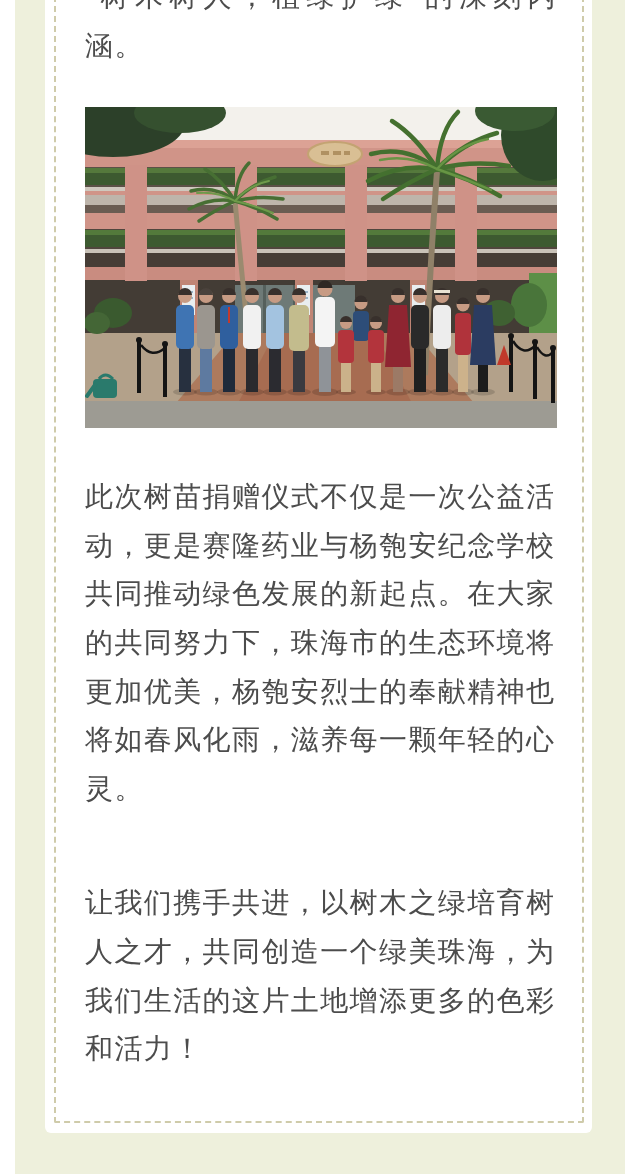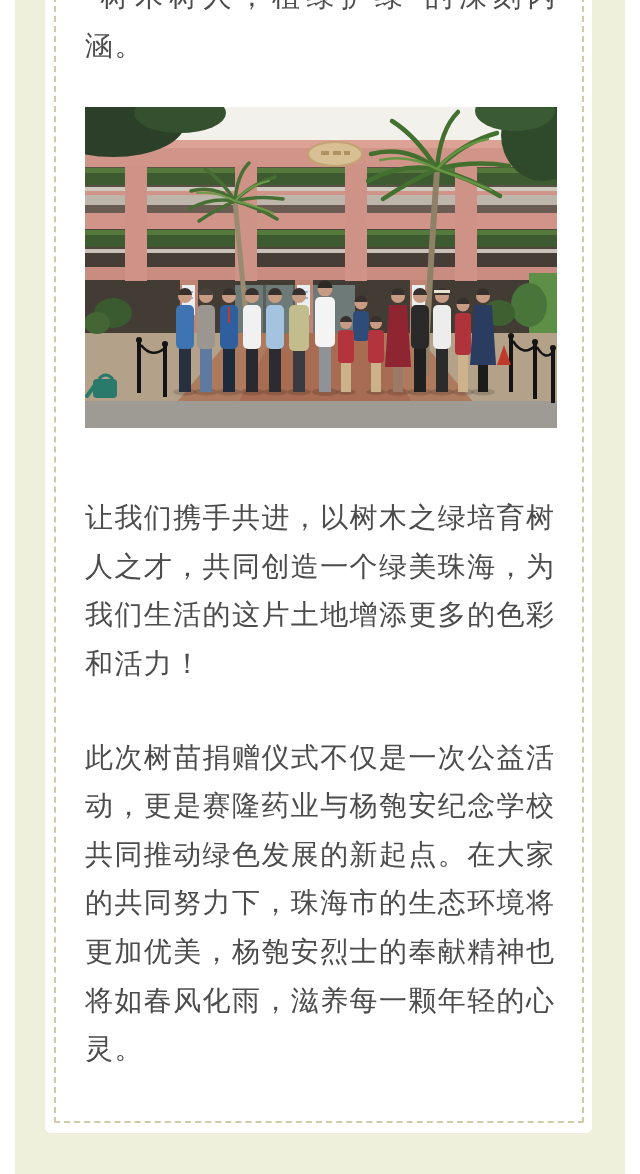--- a/index.html
+++ b/index.html
@@ -289,32 +289,32 @@
           <polygon points="412,258 419,238 426,258" fill="#c0392b"></polygon>
 
           <g>
             <rect x="8" y="272" width="24" height="19" rx="4" fill="#2a7a6c"></rect>
             <path d="M10,278 L2,289" stroke="#2a7a6c" stroke-width="4" stroke-linecap="round"></path>
             <path d="M14,272 Q20,264 28,272" stroke="#2a7a6c" stroke-width="3" fill="none"></path>
           </g>
         </svg>
       </figure>
 
-      <div class="para p3">
-        <div class="line">让我们携手共进，以树木之绿培育树</div>
-        <div class="line">人之才，共同创造一个绿美珠海，为</div>
-        <div class="line">我们生活的这片土地增添更多的色彩</div>
-        <div class="line">和活力！</div>
-      </div>
-
       <div class="para p2">
         <div class="line">此次树苗捐赠仪式不仅是一次公益活</div>
         <div class="line">动，更是赛隆药业与杨匏安纪念学校</div>
         <div class="line">共同推动绿色发展的新起点。在大家</div>
         <div class="line">的共同努力下，珠海市的生态环境将</div>
         <div class="line">更加优美，杨匏安烈士的奉献精神也</div>
         <div class="line">将如春风化雨，滋养每一颗年轻的心</div>
         <div class="line">灵。</div>
       </div>
 
+      <div class="para p3">
+        <div class="line">让我们携手共进，以树木之绿培育树</div>
+        <div class="line">人之才，共同创造一个绿美珠海，为</div>
+        <div class="line">我们生活的这片土地增添更多的色彩</div>
+        <div class="line">和活力！</div>
+      </div>
+
     </div>
   </div>
 </div>
 
 </body></html>

